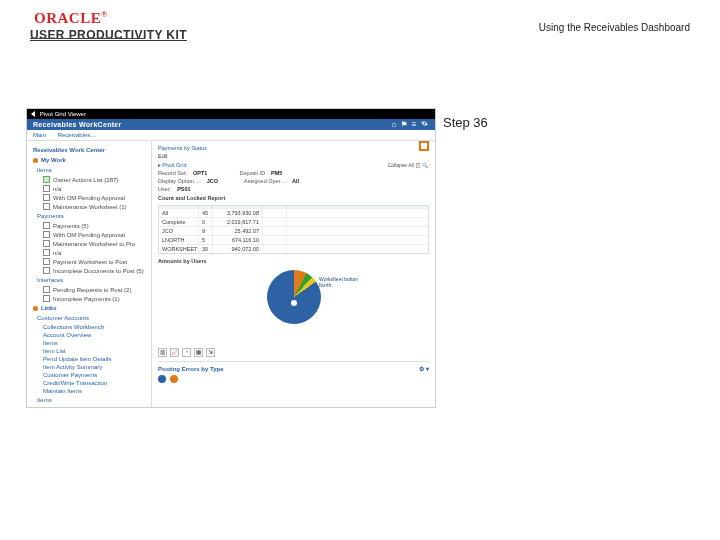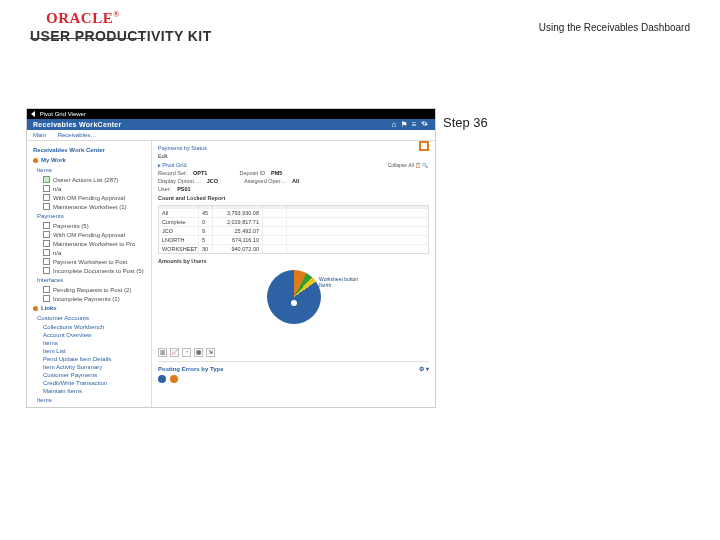--- a/index.html
+++ b/index.html
@@ -5,25 +5,25 @@
   * { box-sizing: border-box; margin: 0; padding: 0; }
   body {
     width: 720px; height: 540px;
     font-family: Arial, Helvetica, sans-serif;
     background: #fff; color: #222;
     position: relative; overflow: hidden;
   }
 
   
   .page-header { width: 720px; height: 56px; position: relative; }
-  .oracle-logo { position:absolute; left:46px; top:10px; font-family: Georgia, serif;
+  .oracle-logo { position:absolute; left:34px; top:10px; font-family: Georgia, serif;
                  font-weight:bold; color:#d7252c; font-size:15px; letter-spacing:0.5px;}
   .oracle-tm { font-size:8px; vertical-align: top; }
-  .upk-sub   { position:absolute; left:30px; top:28px; font-size:14px; letter-spacing:0.4px;
-               color:#333; font-weight:bold;}
+  .upk-sub   { position:absolute; left:30px; top:28px; font-size:12px; letter-spacing:0.4px;
+               color:#333; font-weight:bold;text-decoration:underline;}
   .upk-rule  { position:absolute; left:30px; top:38px; width:115px; height:1px; background:#444;}
   .doc-title { position:absolute; right:30px; top:22px; font-size:10px;}
 
   
   .instructions { position:absolute; left:443px; top:114px; width:250px; font-size:13px; line-height:1.4;}
   .instructions .step { margin-bottom:20px; }
 
   
   .shot { position:absolute; left:26px; top:108px; width:410px; height:300px;
           border:1px solid #ccc; background:#f9fbfc; font-size:6px; color:#3b3b3b;

